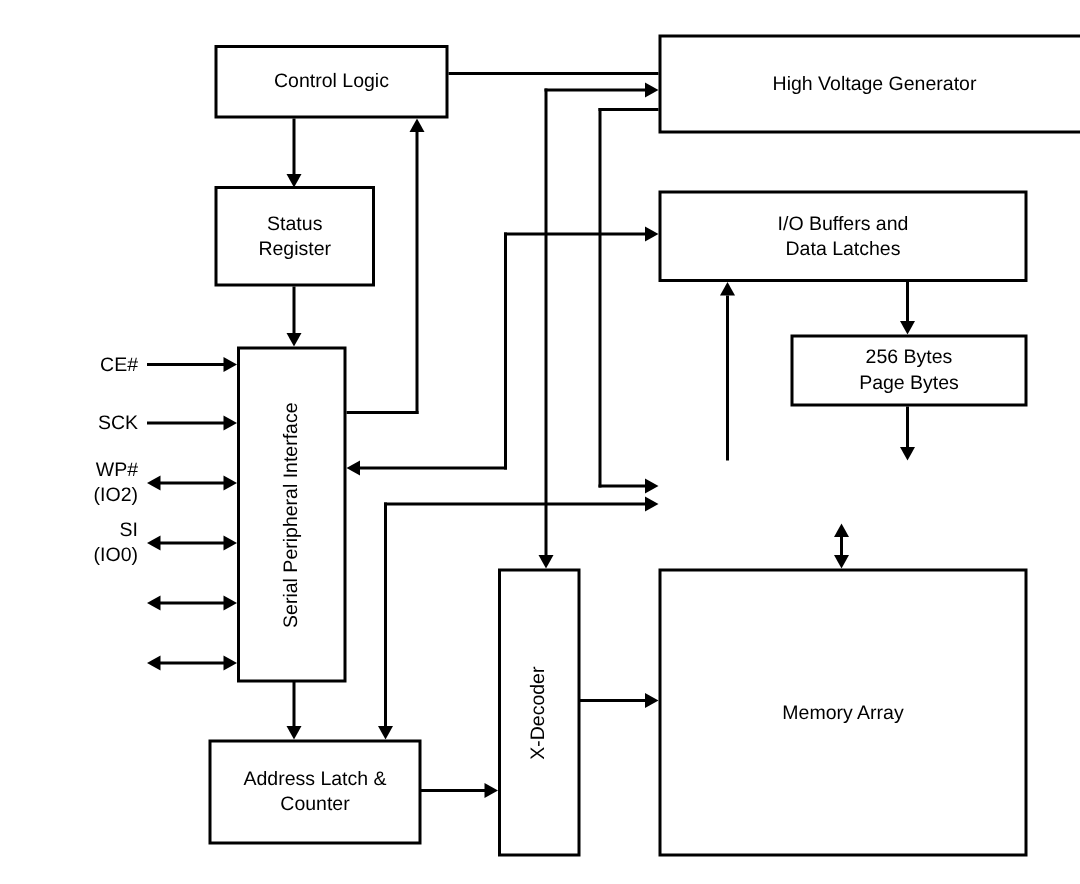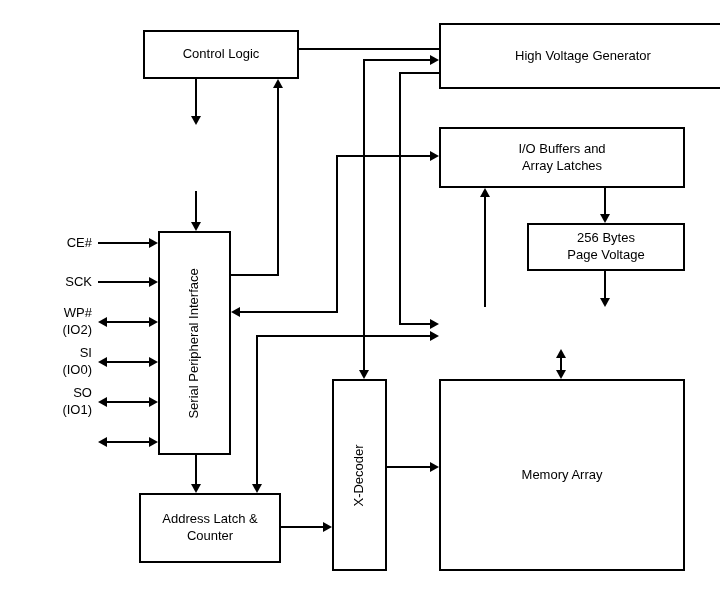--- a/index.html
+++ b/index.html
@@ -47,42 +47,46 @@
 </style>
 </head>
 <body>
 
 <div id="canvas">
 
   <div class="box" style="left:143px;top:30px;width:156px;height:49px">
     <span>Control Logic</span>
   </div>
 
+  <div class="box" style="left:143px;top:124px;width:107px;height:67px">
+    <span>Status</span>
+    <span>Register</span>
+  </div>
 
   <div class="box" style="left:158px;top:231px;width:73px;height:224px">
     <span class="vtext">Serial Peripheral Interface</span>
   </div>
 
   <div class="box" style="left:139px;top:493px;width:142px;height:70px">
     <span>Address Latch &amp;</span>
     <span>Counter</span>
   </div>
 
   <div class="box" style="left:439px;top:23px;width:288px;height:66px">
     <span>High Voltage Generator</span>
   </div>
 
   <div class="box" style="left:439px;top:127px;width:246px;height:61px">
     <span>I/O Buffers and</span>
-    <span>Array Latches</span>
+    <span>Data Latches</span>
   </div>
 
   <div class="box" style="left:527px;top:223px;width:158px;height:48px">
     <span>256 Bytes</span>
-    <span>Page Voltage</span>
+    <span>Page Bytes</span>
   </div>
 
 
   <div class="box" style="left:332px;top:379px;width:55px;height:192px">
     <span class="vtext">X-Decoder</span>
   </div>
 
   <div class="box" style="left:439px;top:379px;width:246px;height:192px">
     <span>Memory Array</span>
   </div>
@@ -163,24 +167,20 @@
   <div class="ah ah-left" style="left:98px;top:317px"></div>
 
   <div class="pinlabel" style="top:345px;height:34px">
     <span>SI</span>
     <span>(IO0)</span>
   </div>
   <div class="hl" style="left:106px;top:361px;width:44px"></div>
   <div class="ah ah-right" style="left:149px;top:357px"></div>
   <div class="ah ah-left" style="left:98px;top:357px"></div>
 
-  <div class="pinlabel" style="top:385px;height:34px">
-    <span>SO</span>
-    <span>(IO1)</span>
-  </div>
   <div class="hl" style="left:106px;top:401px;width:44px"></div>
   <div class="ah ah-right" style="left:149px;top:397px"></div>
   <div class="ah ah-left" style="left:98px;top:397px"></div>
 
   <div class="hl" style="left:106px;top:441px;width:44px"></div>
   <div class="ah ah-right" style="left:149px;top:437px"></div>
   <div class="ah ah-left" style="left:98px;top:437px"></div>
 
 </div>
 

